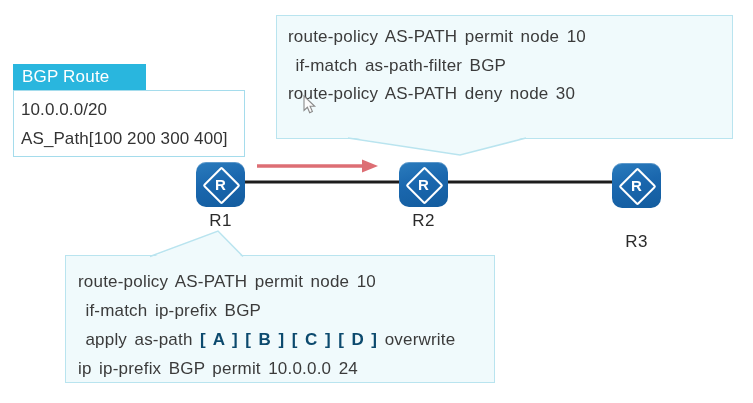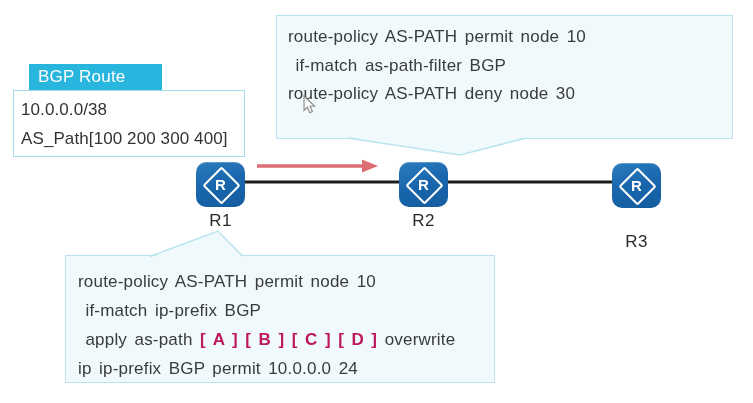--- a/index.html
+++ b/index.html
@@ -14,28 +14,28 @@
   
   .callout{
     position:absolute;box-sizing:border-box;background:#f0fafc;
     border:1.5px solid #b9e4ef;z-index:1;
   }
   .callout .cfg-line{white-space:pre;font-size:17px;letter-spacing:.2px;word-spacing:2.5px;color:#3b3b3b;}
   .callout-top{left:276px;top:15px;width:457px;height:124px;padding:7px 11px 0 11px;}
   .callout-top .cfg-line{line-height:28.5px;}
   .callout-bottom{left:65px;top:255px;width:430px;height:128px;padding:11px 11px 0 12px;}
   .callout-bottom .cfg-line{line-height:29px;}
-  .red{color:#be185d;font-weight:bold;white-space:pre;}
+  .red{color:#0c4a6e;font-weight:bold;white-space:pre;}
   .plain{white-space:pre;margin-top:28px;}
 
   
   .bgp-header{
     position:absolute;left:13px;top:64px;width:133px;height:26px;z-index:2;
     background:#29b6de;color:#ffffff;font-size:17px;line-height:26px;
-    padding-left:9px;box-sizing:border-box;letter-spacing:.2px;margin-left:16px;
+    padding-left:9px;box-sizing:border-box;letter-spacing:.2px;
   }
   .bgp-box{
     position:absolute;left:13px;top:90px;width:232px;height:67px;z-index:1;
     background:#ffffff;border:1.5px solid #a5dcec;box-sizing:border-box;
     padding:4px 0 0 7px;
   }
   .bgp-box .info-line{font-size:17px;line-height:29px;color:#333333;white-space:pre;letter-spacing:.1px;}
 
   
   .router{
@@ -69,21 +69,21 @@
   </svg>
 
   <div class="callout callout-top">
     <div class="cfg-line">route-policy AS-PATH permit node 10</div>
     <div class="cfg-line"> if-match as-path-filter BGP</div>
     <div class="cfg-line">route-policy AS-PATH deny node 30</div>
   </div>
 
   <div class="bgp-header">BGP Route</div>
   <div class="bgp-box">
-    <div class="info-line">10.0.0.0/38</div>
+    <div class="info-line">10.0.0.0/20</div>
     <div class="info-line">AS_Path[100 200 300 400]</div>
   </div>
 
   <div class="callout callout-bottom">
     <div class="cfg-line">route-policy AS-PATH permit node 10</div>
     <div class="cfg-line"> if-match ip-prefix BGP</div>
     <div class="cfg-line"><span class="plain"> apply as-path </span><span class="red">[ A ] [ B ] [ C ] [ D ]</span><span class="plain"> overwrite</span></div>
     <div class="cfg-line">ip ip-prefix BGP permit 10.0.0.0 24</div>
   </div>
 

